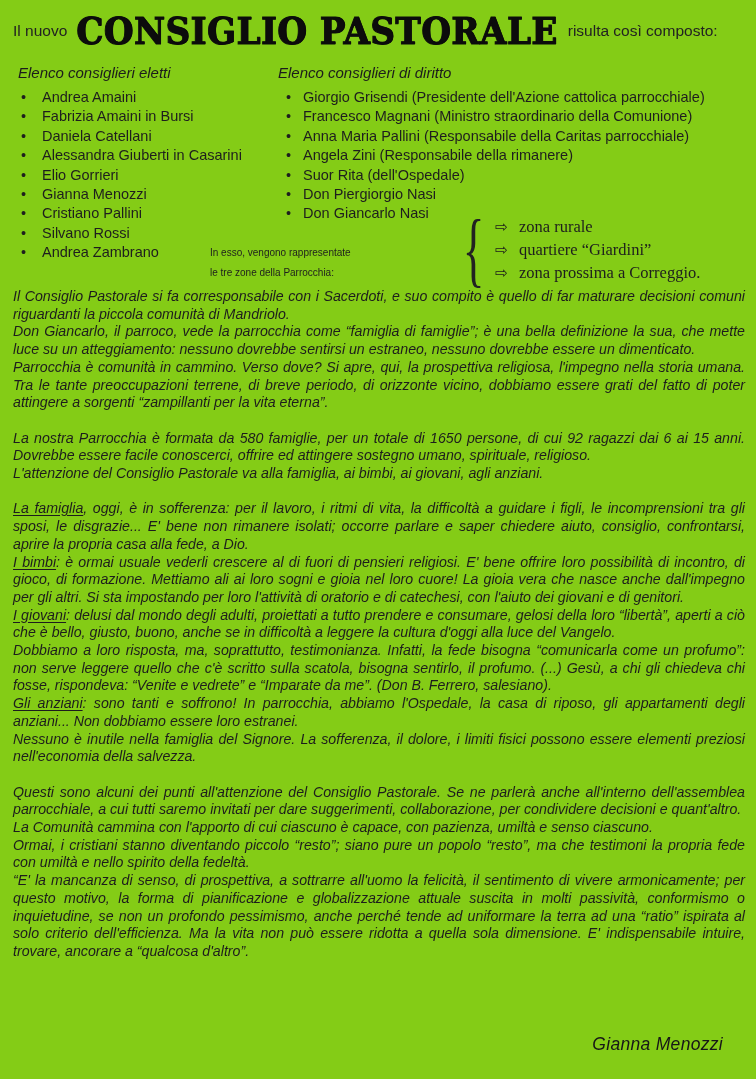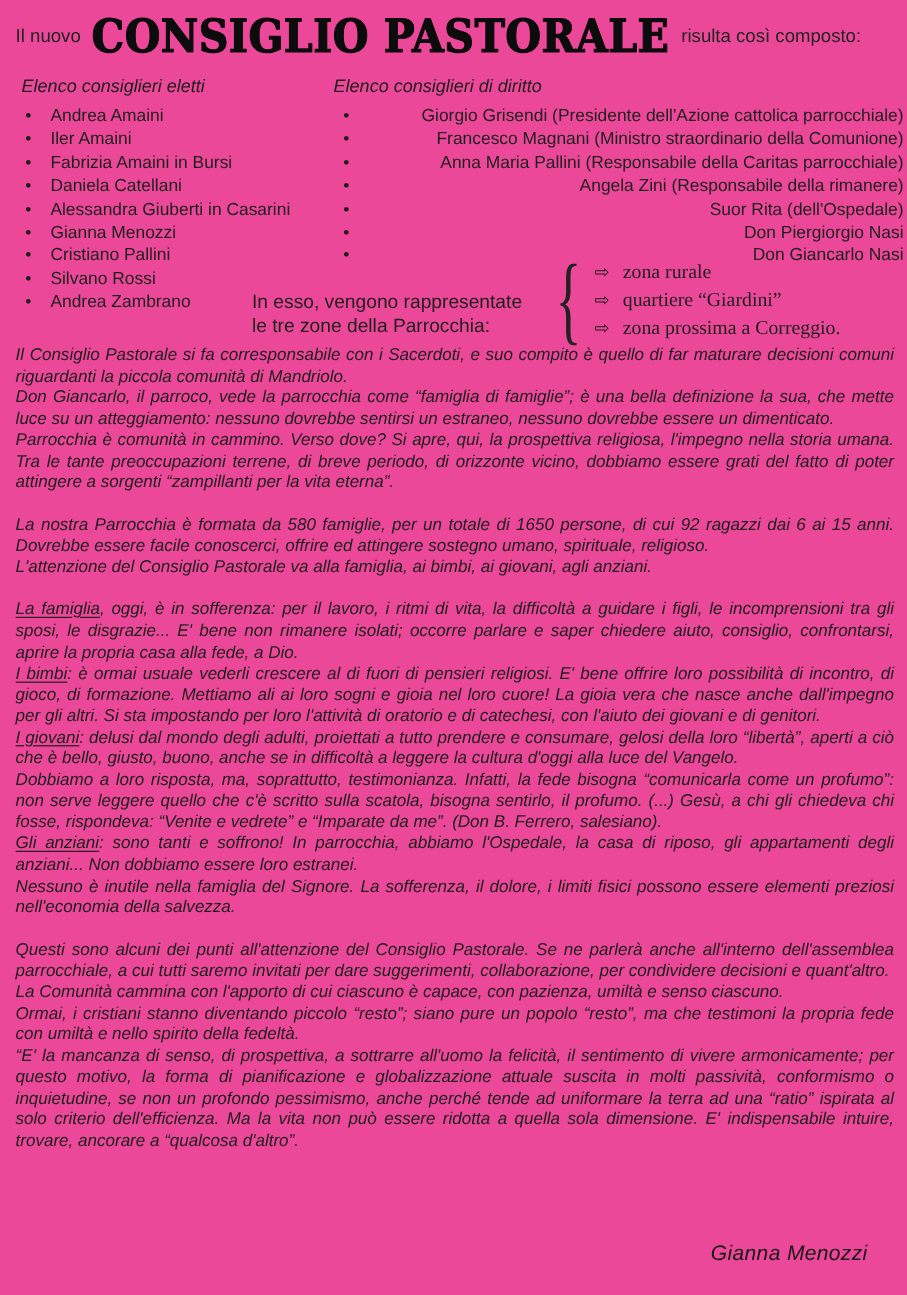--- a/index.html
+++ b/index.html
@@ -1,21 +1,21 @@
 <!DOCTYPE html>
 <html lang="it"><head>
 <meta charset="utf-8">
 <style>
   html, body { margin: 0; padding: 0; background: #e8e8e8; }
   .page {
     position: relative;
     width: 756px;
     height: 1079px;
     margin: 0 auto;
-    background: #ec4899;
+    background: #84cc16;
     color: #1e1e1e;
     font-family: "Liberation Sans", sans-serif;
     overflow: hidden;
   }
 
   
   .header {
     position: absolute;
     top: 6px; left: 13px;
     width: 738px; height: 50px;
@@ -46,30 +46,30 @@
   .col ul { list-style: none; margin: 7px 0 0 0; padding: 0; }
   .col li {
     position: relative;
     padding-left: 24px;
     font-size: 14.5px;
     line-height: 19.4px;
     white-space: nowrap;
   }
   .col li::before { content: "\2022"; position: absolute; left: 3px; top: 0; }
   .col-diritto li::before { left: 8px; }
-  .col-diritto li { padding-left: 25px; text-align: right; }
+  .col-diritto li { padding-left: 25px; }
 
   
   .zones {
     position: absolute;
     left: 210px; top: 216px;
     display: flex;
     align-items: center;
   }
-  .zones-intro { width: 238px; font-size: 16px; line-height: 20.5px; padding-top: 4px; margin-top: 22px; }
+  .zones-intro { width: 238px; font-size: 10px; line-height: 20.5px; padding-top: 4px; margin-top: 22px; }
   .brace {
     font-family: "Liberation Serif", serif;
     font-weight: 300;
     font-size: 82px;
     line-height: 66px;
     transform: scaleX(0.55);
     margin: 0 2px 0 6px;
     color: #222;
   }
   .zone-items { font-family: "Liberation Serif", serif; font-size: 16.5px; line-height: 21.8px; }
@@ -117,24 +117,24 @@
     <span class="pre">Il nuovo</span>
     <span class="title">CONSIGLIO PASTORALE</span>
     <span class="post">risulta così composto:</span>
   </div>
 
   <div class="cols">
     <div class="col col-elected">
       <div class="col-h">Elenco consiglieri eletti</div>
       <ul id="elected-ul">
           <li>Andrea Amaini</li>
-          <li>Iler Amaini</li>
           <li>Fabrizia Amaini in Bursi</li>
           <li>Daniela Catellani</li>
           <li>Alessandra Giuberti in Casarini</li>
+          <li>Elio Gorrieri</li>
           <li>Gianna Menozzi</li>
           <li>Cristiano Pallini</li>
           <li>Silvano Rossi</li>
           <li>Andrea Zambrano</li>
         </ul>
     </div>
     <div class="col col-diritto">
       <div class="col-h">Elenco consiglieri di diritto</div>
       <ul id="diritto-ul">
           <li>Giorgio Grisendi (Presidente dell'Azione cattolica parrocchiale)</li>

